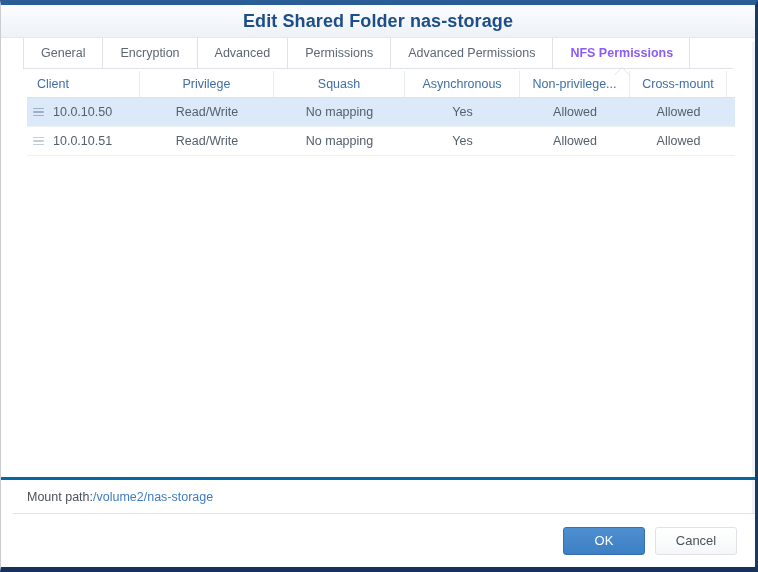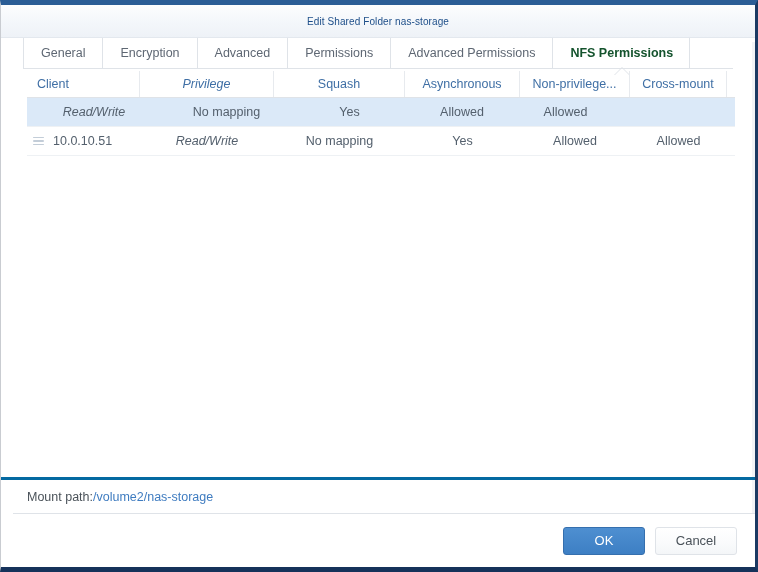--- a/index.html
+++ b/index.html
@@ -32,22 +32,22 @@
   #titlebar {
     position: relative;
     height: 32px;
     background: linear-gradient(to bottom, #fcfdfe 0%, #f3f6fa 60%, #eef2f7 100%);
     border-bottom: 1px solid #e3e8ee;
     display: flex;
     align-items: center;
     justify-content: center;
   }
   #titlebar .title-text {
-    font-size: 10px;
-    font-weight: normal;
+    font-size: 18px;
+    font-weight: bold;
     color: #1d4e89;
     letter-spacing: 0.1px;
     white-space: nowrap;
   }
 
   
   #tabbar {
     position: relative;
     height: 30px;
     background: #ffffff;
@@ -72,21 +72,21 @@
   .tab.end-divider::after {
     content: "";
     position: absolute;
     right: 0;
     top: 0;
     bottom: 0;
     width: 1px;
     background: #dfe3e8;
   }
   .tab.active {
-    color: #14532d;
+    color: #8b5cf6;
     font-weight: bold;
   }
   
   .tab.active .caret {
     position: absolute;
     left: 50%;
     bottom: -8px;
     transform: translateX(-50%);
     width: 0;
     height: 0;
@@ -201,21 +201,21 @@
     display: block;
     height: 1.5px;
     width: 11px;
     background: #9bb0c6;
     border-radius: 1px;
   }
   .trow:not(.selected) .grip i { background: #c3cdd8; }
 
   
   .c0 { flex: 0 0 113px; }
-  .c1 { flex: 0 0 134px; font-style: italic; }
+  .c1 { flex: 0 0 134px; }
   .c2 { flex: 0 0 131px; }
   .c3 { flex: 0 0 115px; }
   .c4 { flex: 0 0 110px; }
   .c5 { flex: 0 0 97px; }
   .c6 { flex: 1 1 auto; }
 
   
   #mountstrip {
     position: absolute;
     left: 0;
@@ -320,20 +320,28 @@
       <div class="th c0 first">Client</div>
       <div class="th c1">Privilege</div>
       <div class="th c2">Squash</div>
       <div class="th c3">Asynchronous</div>
       <div class="th c4">Non-privilege...</div>
       <div class="th c5">Cross-mount</div>
       <div class="th c6 last"></div>
     </div>
 
     <div class="trow selected">
+      <div class="td c0 first">
+        <span class="grip">
+            <i></i>
+            <i></i>
+            <i></i>
+          </span>
+        <span>10.0.10.50</span>
+      </div>
       <div class="td c1">Read/Write</div>
       <div class="td c2">No mapping</div>
       <div class="td c3">Yes</div>
       <div class="td c4">Allowed</div>
       <div class="td c5">Allowed</div>
       <div class="td c6"></div>
     </div>
 
     <div class="trow">
       <div class="td c0 first">

